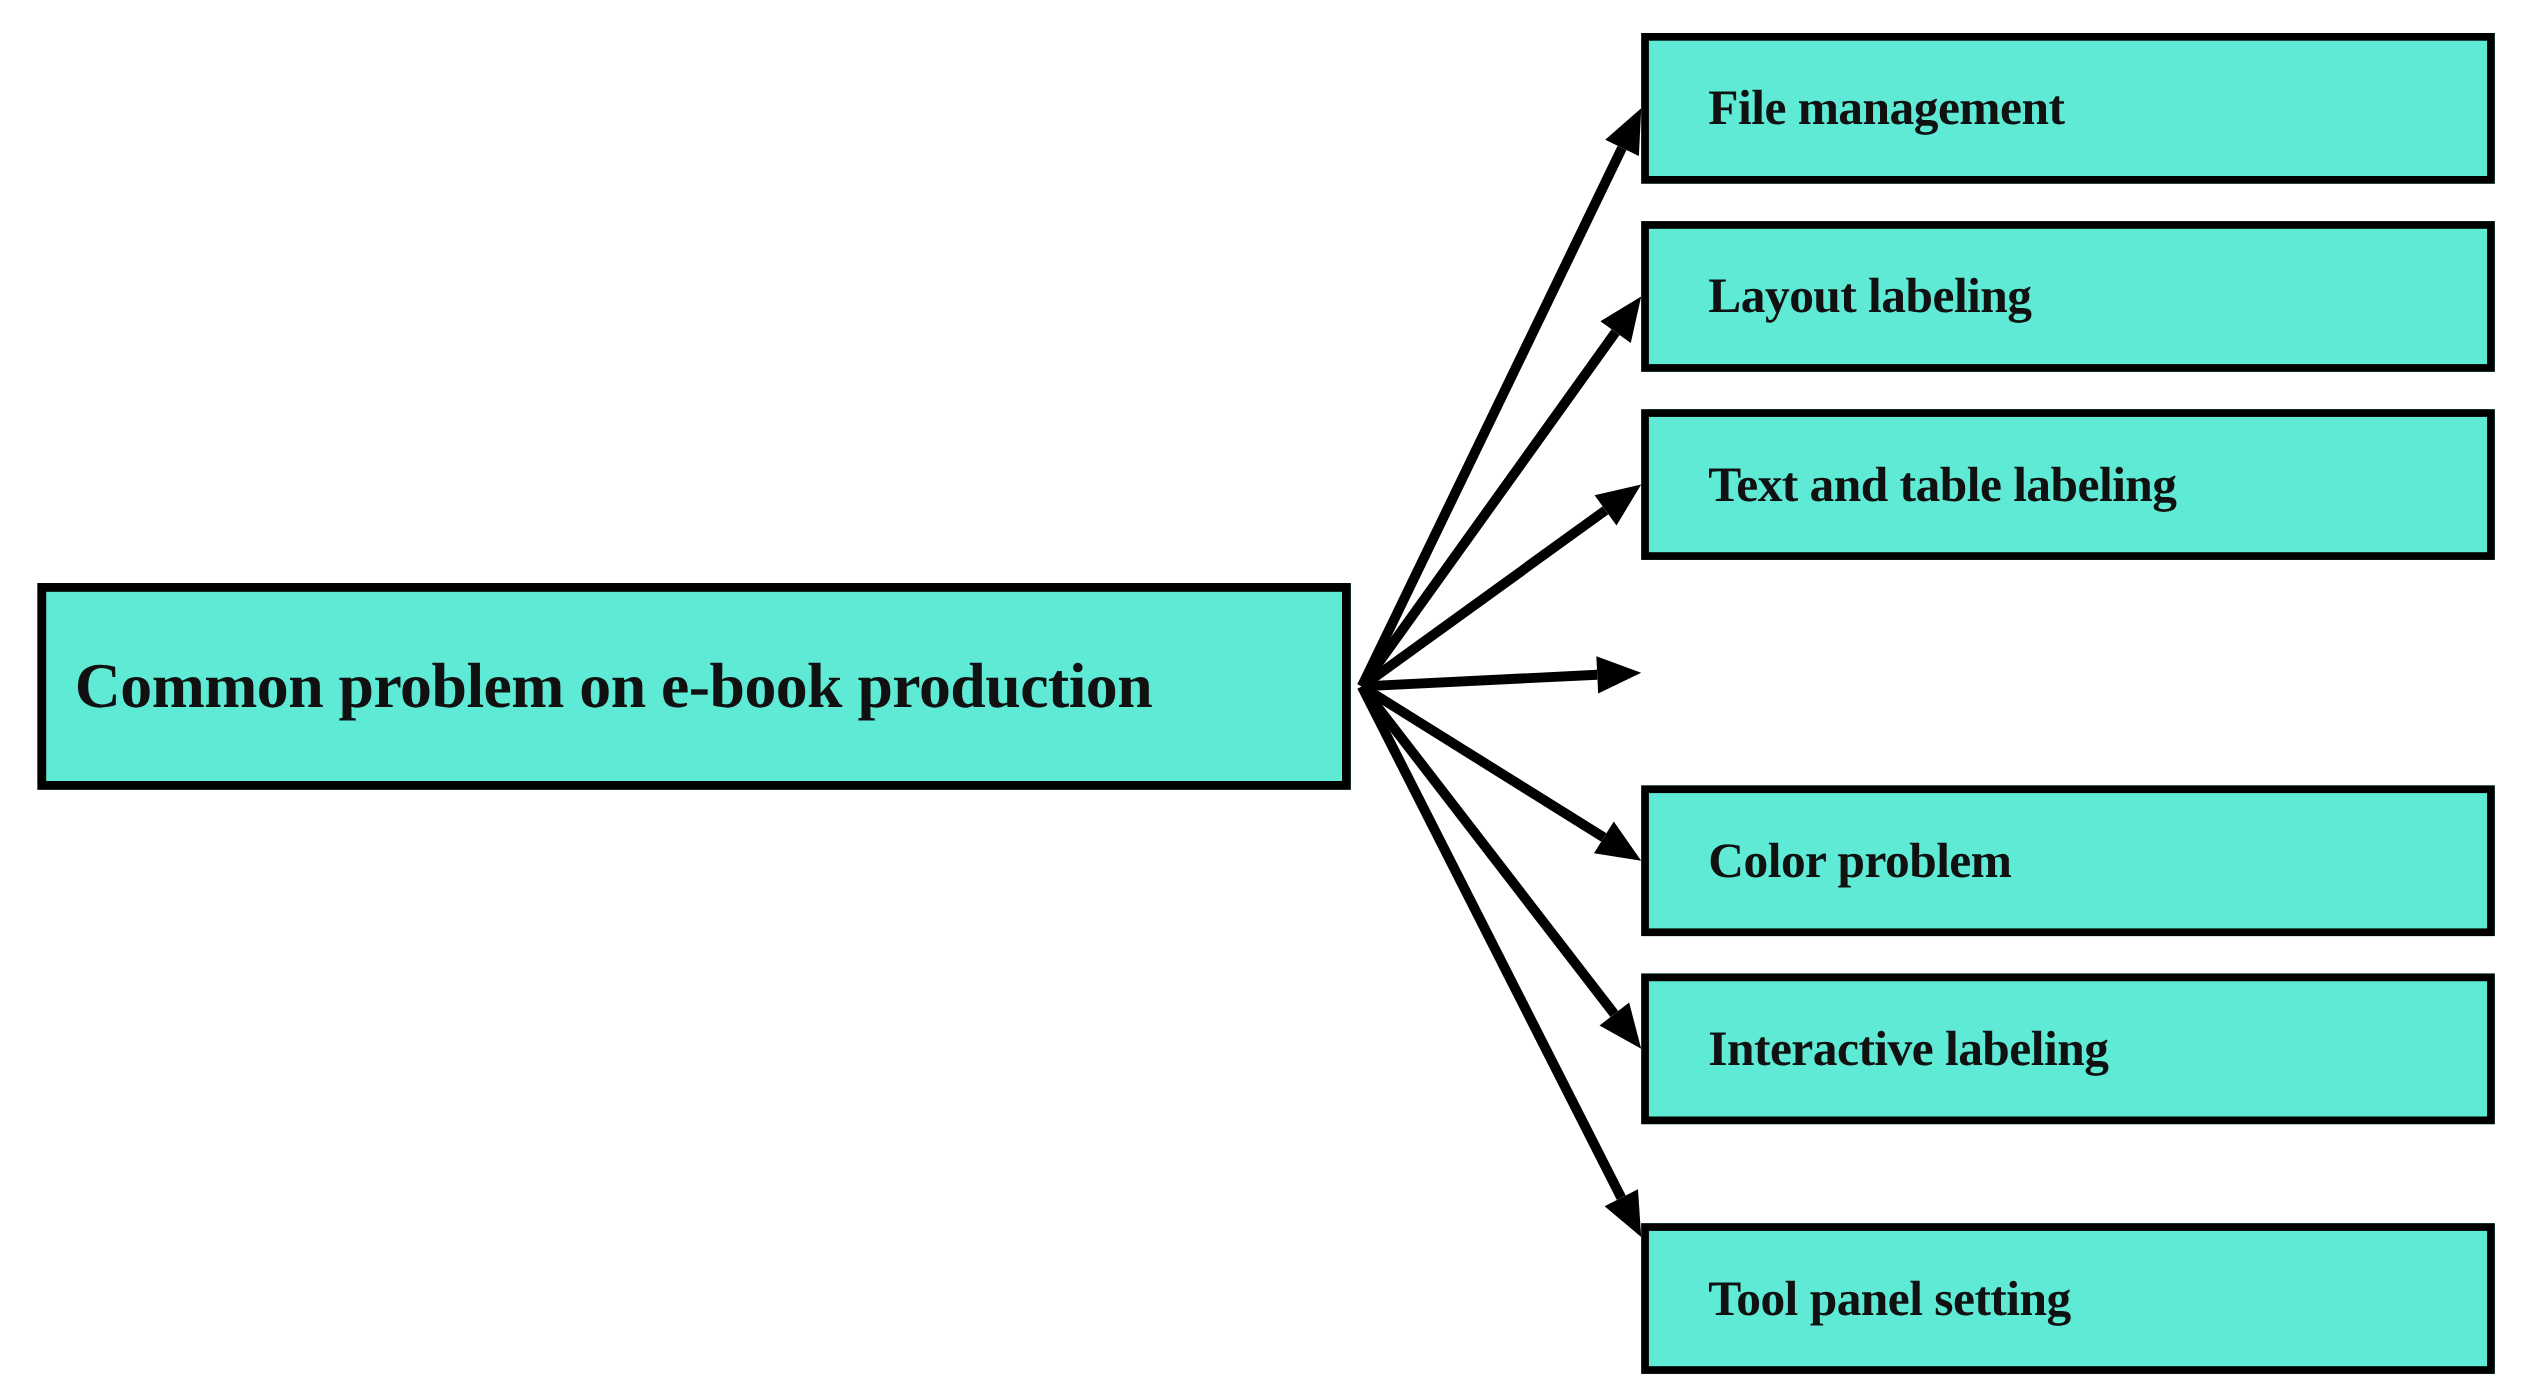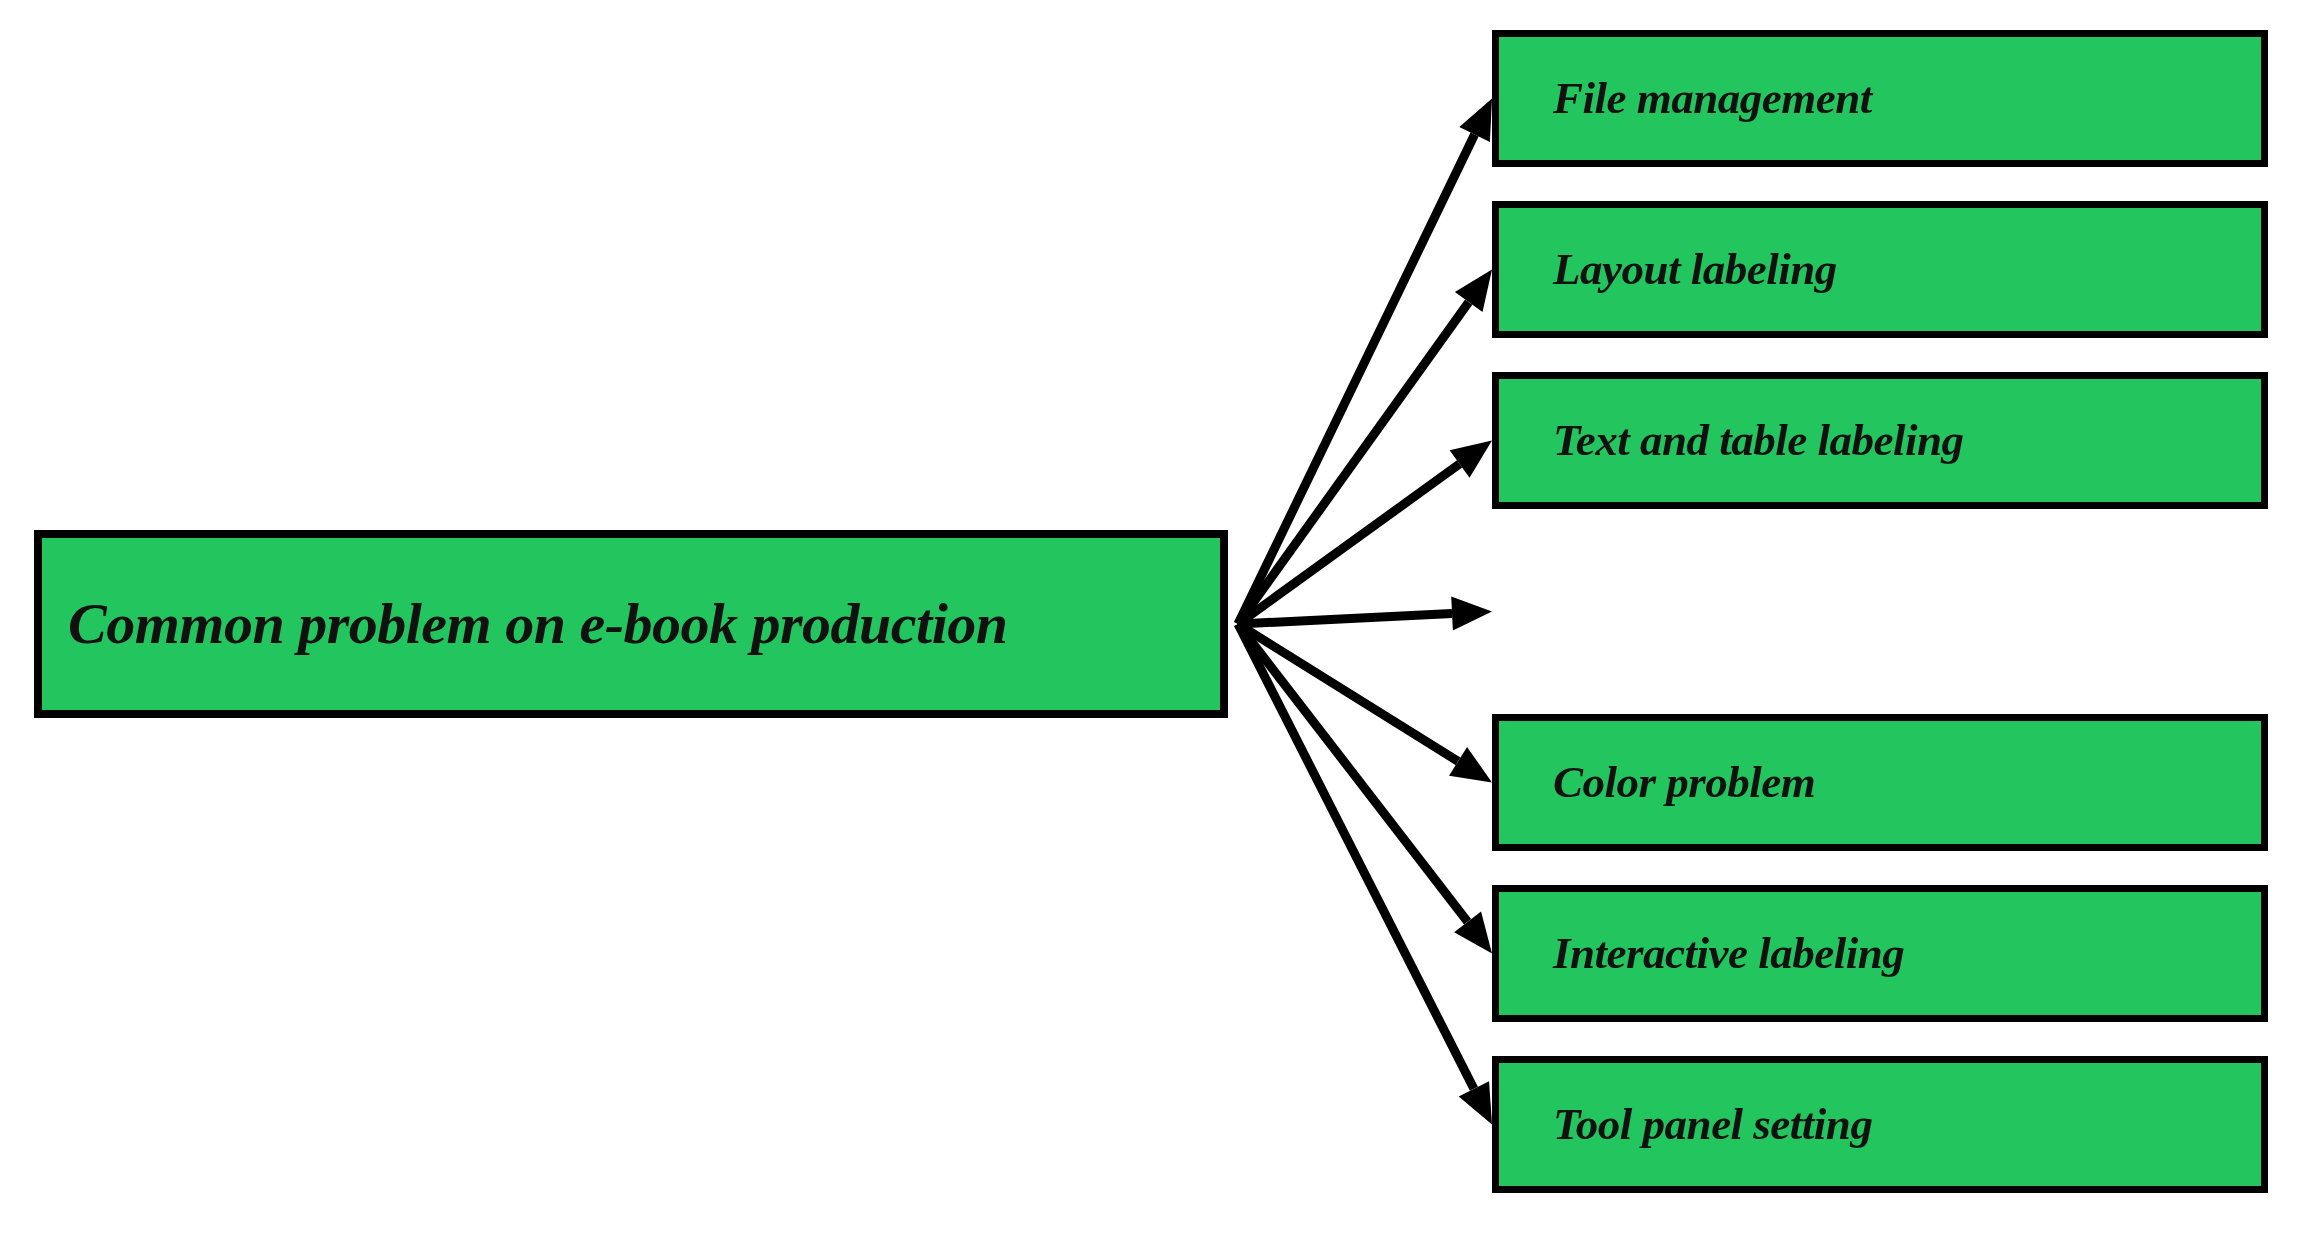--- a/index.html
+++ b/index.html
@@ -20,25 +20,24 @@
     position: absolute;
     left: 0;
     top: 0;
     width: 2297px;
     height: 1251px;
     pointer-events: none;
   }
   .node-box {
     position: absolute;
     box-sizing: border-box;
-    background: #22c55e;
+    background: #5eead4;
     border: 7px solid #000000;
     display: flex;
     align-items: center;
-    font-style: italic;
   }
   .node-label {
     font-family: "Liberation Serif", "DejaVu Serif", serif;
     font-weight: 700;
     color: #111111;
     white-space: nowrap;
     letter-spacing: -0.5px;
   }
   
   #root-node {
@@ -63,21 +62,21 @@
     font-size: 45px;
     padding-left: 54px;
     line-height: 1;
   }
   .leaf-0 { top: 30px; }
   .leaf-1 { top: 201px; }
   .leaf-2 { top: 372px; }
   .leaf-3 { top: 543px; }
   .leaf-4 { top: 714px; }
   .leaf-5 { top: 885px; }
-  .leaf-6 { top: 1056px; }
+  .leaf-6 { top: 1112px; }
 </style>
 </head>
 <body>
 
 <div id="diagram-root">
 
   <svg id="arrow-layer" viewBox="0 0 2297 1251" preserveAspectRatio="none" xmlns="http://www.w3.org/2000/svg">
     <g id="arrow-group">
         <line x1="1238" y1="624" x2="1474.592790627877" y2="134.51373435059293" stroke="#000000" stroke-width="9" stroke-linecap="butt"></line>
         <polygon points="1492,98.5 1489.898627726879,141.91179833374517 1459.286953528875,127.11567036744069" fill="#000000"></polygon>

